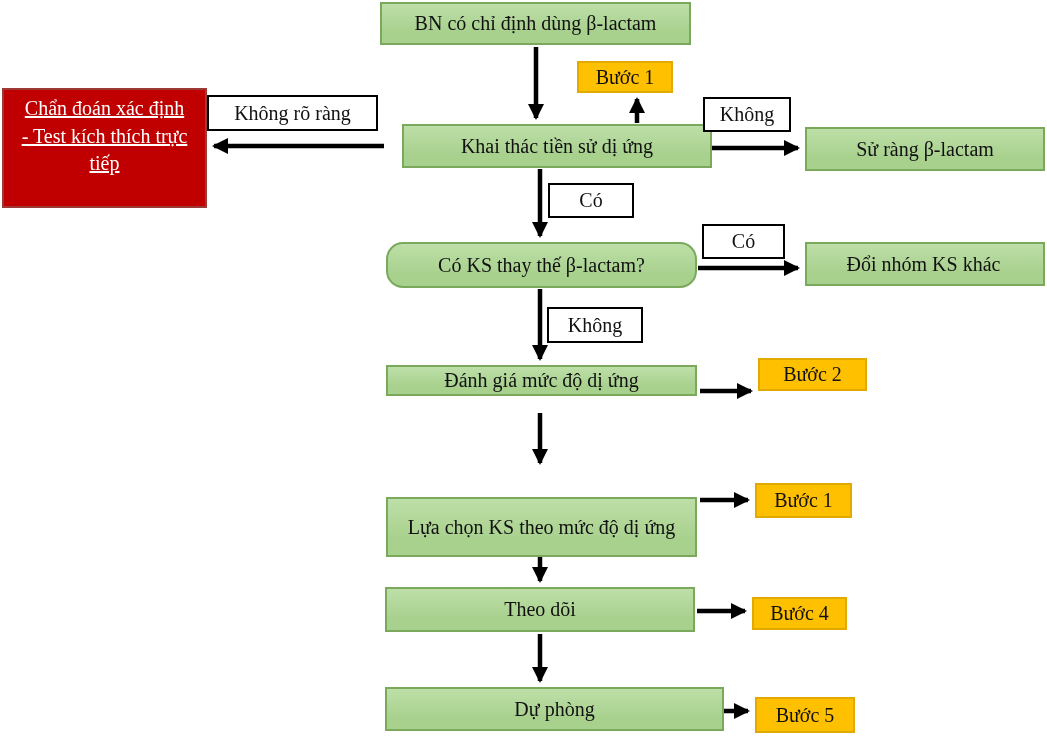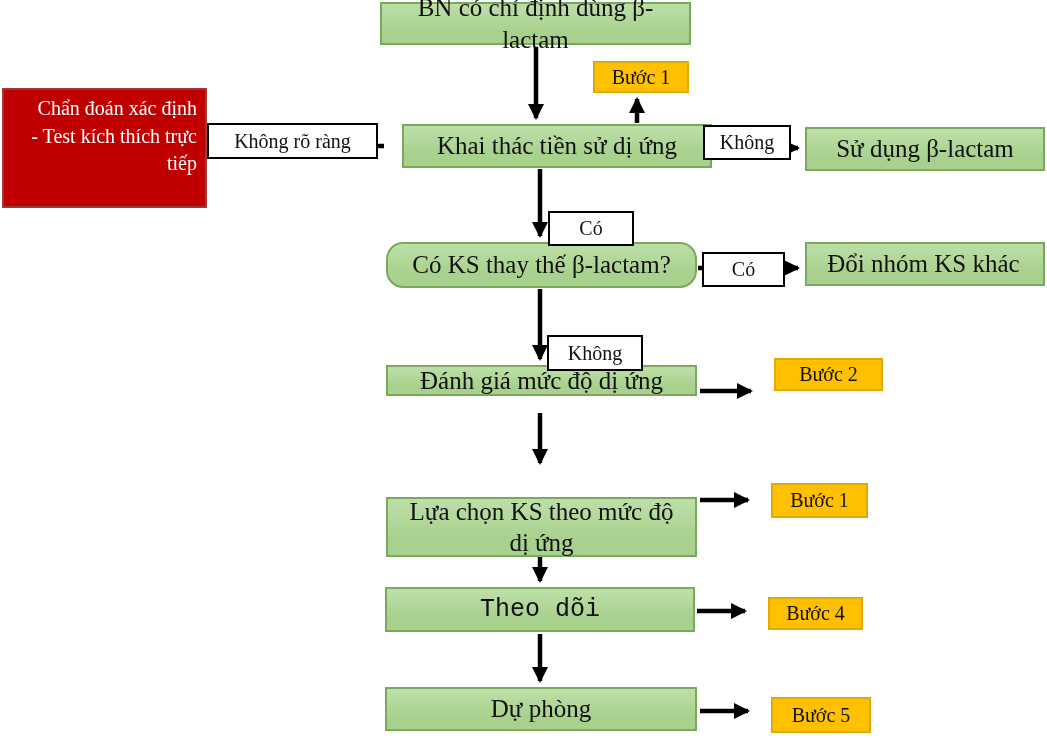--- a/index.html
+++ b/index.html
@@ -12,39 +12,39 @@
   #canvas{
     position:relative; width:1047px; height:738px; background:#ffffff;
     font-family:"Liberation Serif","DejaVu Serif",serif; color:var(--text);
     overflow:hidden;
   }
   .node{
     position:absolute; box-sizing:border-box;
     display:flex; align-items:center; justify-content:center; text-align:center;
     background:linear-gradient(180deg,var(--green-fill-light) 0%,var(--green-fill) 70%);
     border:2px solid var(--green-border);
-    font-size:25px; line-height:1.25; padding:2px 10px;
+    font-size:20px; line-height:1.25; padding:2px 10px;
   }
   .step{
     position:absolute; box-sizing:border-box;
     display:flex; align-items:center; justify-content:center; text-align:center;
     background:var(--orange-fill); border:2px solid var(--orange-border);
-    font-size:20px; padding:1px 6px;margin-left:16px;
+    font-size:20px; padding:1px 6px;
   }
   .lbl{
     position:absolute; box-sizing:border-box;
     display:flex; align-items:center; justify-content:center; text-align:center;
     background:#ffffff; border:2px solid var(--label-border);
-    font-size:20px; padding:1px 6px;margin-top:28px;
+    font-size:20px; padding:1px 6px;
   }
   .red-node{
     position:absolute; box-sizing:border-box;
     background:var(--red-fill); border:2px solid var(--red-border);
     color:var(--red-text); font-size:20px; line-height:1.38;
-    padding:5px 8px; text-align:right;
+    padding:5px 8px; text-align:center;text-decoration:underline;
   }
   #arrows{position:absolute; left:0; top:0; pointer-events:none;}
   #arrows line{stroke:var(--arrow); stroke-width:4.5;}
   #arrows marker path{fill:var(--arrow);}
 </style>
 </head>
 <body>
 
 <div id="canvas">
 
@@ -67,33 +67,33 @@
     <line x1="540" y1="531" x2="540" y2="581" marker-end="url(#ah)"></line>
     <line x1="697" y1="611" x2="745" y2="611" marker-end="url(#ah)"></line>
     <line x1="540" y1="634" x2="540" y2="681" marker-end="url(#ah)"></line>
     <line x1="700" y1="711" x2="748" y2="711" marker-end="url(#ah)"></line>
   </svg>
 
   <div class="node" style="left:380px; top:2px; width:311px; height:43px;">BN có chỉ định dùng β-lactam</div>
 
   <div class="node" style="left:402px; top:124px; width:310px; height:44px;">Khai thác tiền sử dị ứng</div>
 
-  <div class="node" style="left:805px; top:127px; width:240px; height:44px;">Sử dụng β-lactam</div>
+  <div class="node" style="left:805px; top:127px; width:240px; height:44px;">Sử ràng β-lactam</div>
 
   <div class="node" style="left:386px; top:242px; width:311px; height:46px;border-radius:17px;">Có KS thay thế β-lactam?</div>
 
   <div class="node" style="left:805px; top:242px; width:240px; height:44px;padding-left:7px;">Đổi nhóm KS khác</div>
 
   <div class="node" style="left:386px; top:365px; width:311px; height:31px;">Đánh giá mức độ dị ứng</div>
 
   <div class="node" style="left:386px; top:469px; width:311px; height:60px;margin-top:28px;">Lựa chọn KS theo mức độ dị ứng</div>
 
-  <div class="node" style="left:385px; top:587px; width:310px; height:45px;font-family:Liberation Mono, monospace;">Theo dõi</div>
+  <div class="node" style="left:385px; top:587px; width:310px; height:45px;">Theo dõi</div>
 
-  <div class="node" style="left:385px; top:687px; width:312px; height:44px;">Dự phòng</div>
+  <div class="node" style="left:385px; top:687px; width:339px; height:44px;">Dự phòng</div>
 
   <div class="red-node" style="left:2px; top:88px; width:205px; height:120px;">
     <div>Chẩn đoán xác định</div>
     <div>- Test kích thích trực tiếp</div>
   </div>
 
   <div class="step" style="left:577px; top:61px; width:96px; height:32px;">Bước 1</div>
   <div class="step" style="left:758px; top:358px; width:109px; height:33px;">Bước 2</div>
   <div class="step" style="left:755px; top:483px; width:97px; height:35px;">Bước 1</div>
   <div class="step" style="left:752px; top:597px; width:95px; height:33px;">Bước 4</div>

